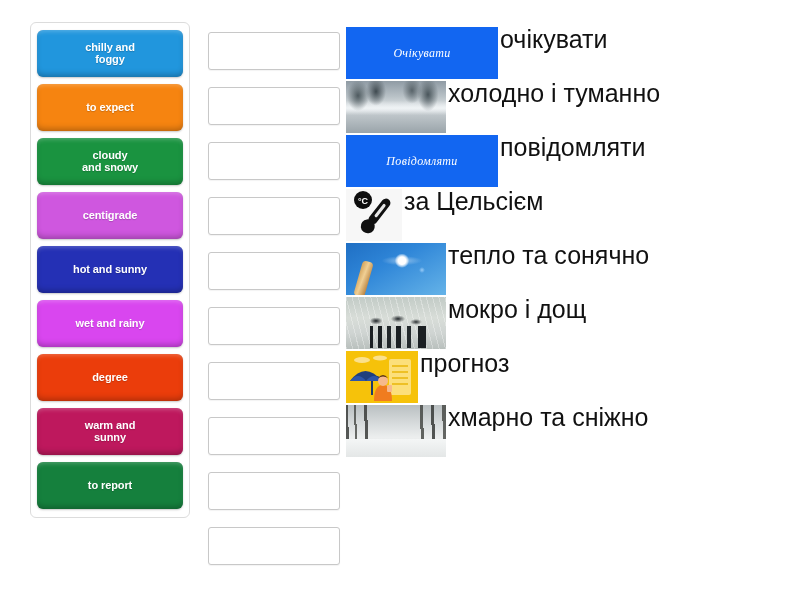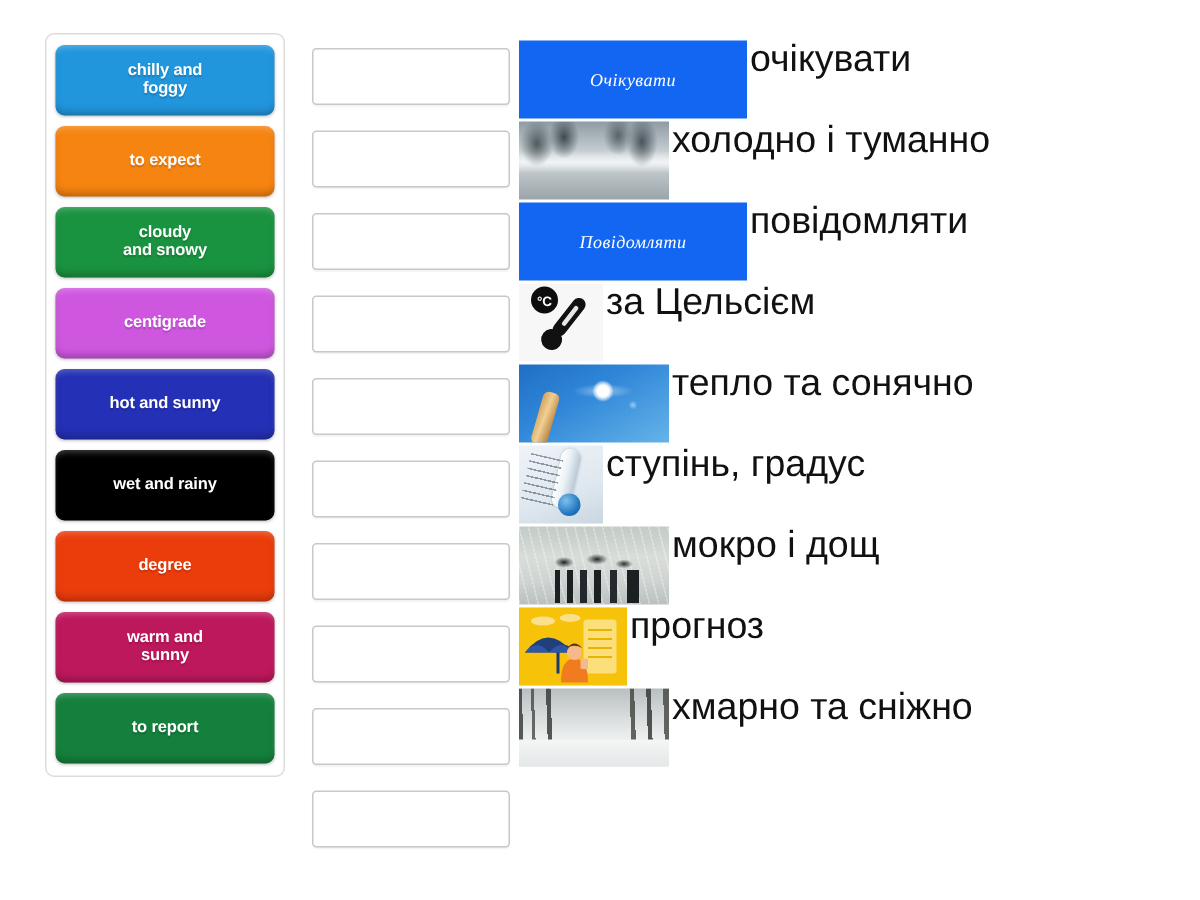--- a/index.html
+++ b/index.html
@@ -329,21 +329,21 @@
     </div>
 
     <div class="term-tile" style="background:#cf57df">
       <span>centigrade</span>
     </div>
 
     <div class="term-tile" style="background:#2430b5">
       <span>hot and sunny</span>
     </div>
 
-    <div class="term-tile" style="background:#000000">
+    <div class="term-tile" style="background:#d946ef">
       <span>wet and rainy</span>
     </div>
 
     <div class="term-tile" style="background:#eb3d0b">
       <span>degree</span>
     </div>
 
     <div class="term-tile" style="background:#be185d">
       <span>
         <span>warm and</span><br>
@@ -403,26 +403,20 @@
         </svg>
       </div>
       <div class="def-text">за Цельсієм</div>
     </div>
 
     <div class="def-row">
       <div class="def-thumb thumb-warm"></div>
       <div class="def-text">тепло та сонячно</div>
     </div>
 
-    <div class="def-row">
-      <div class="def-thumb thumb-degree">
-        <span class="deg-scale"></span>
-      </div>
-      <div class="def-text">ступінь, градус</div>
-    </div>
 
 
     <div class="def-row">
       <div class="def-thumb thumb-rain"></div>
       <div class="def-text">мокро і дощ</div>
     </div>
 
     <div class="def-row">
       <div class="def-thumb thumb-forecast">
         <svg width="72" height="52" viewBox="0 0 72 52" aria-hidden="true">

